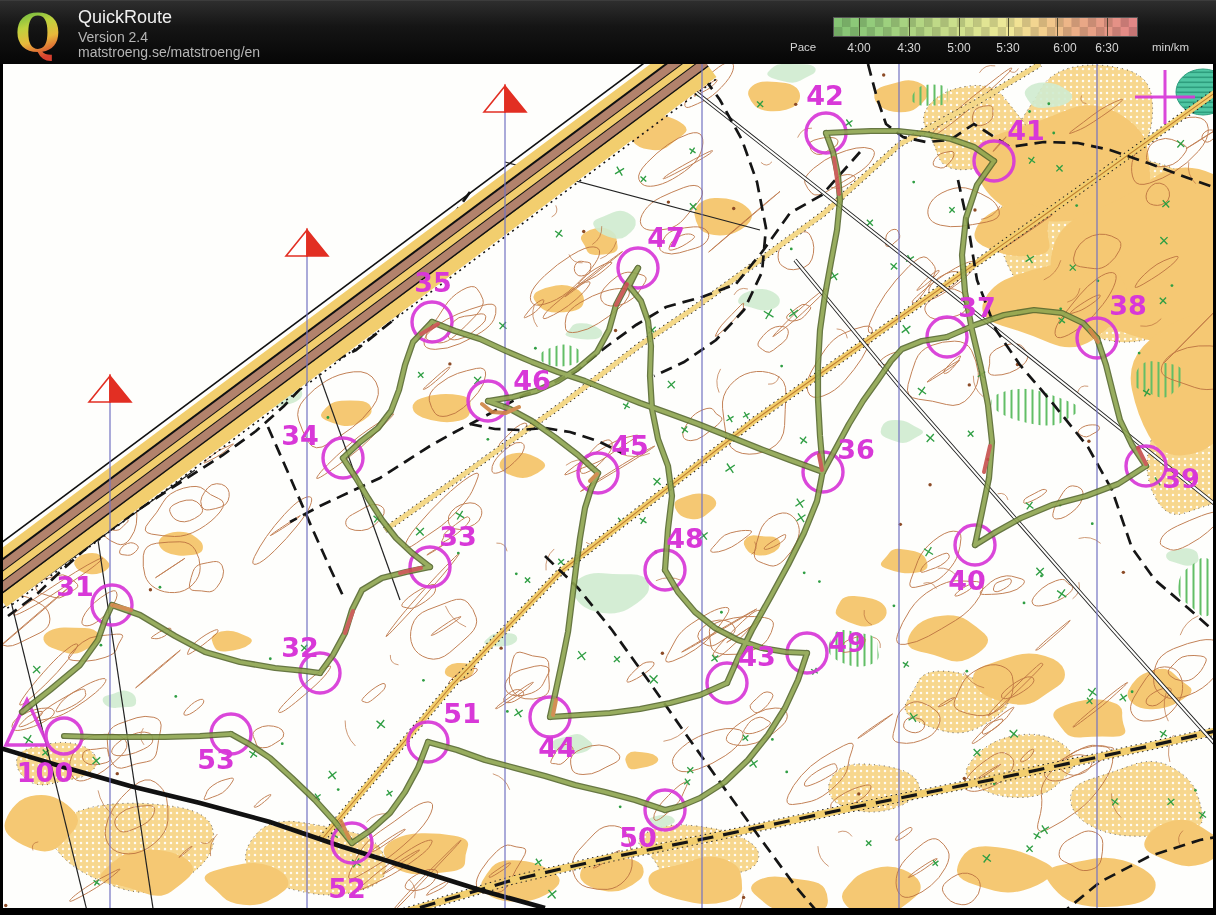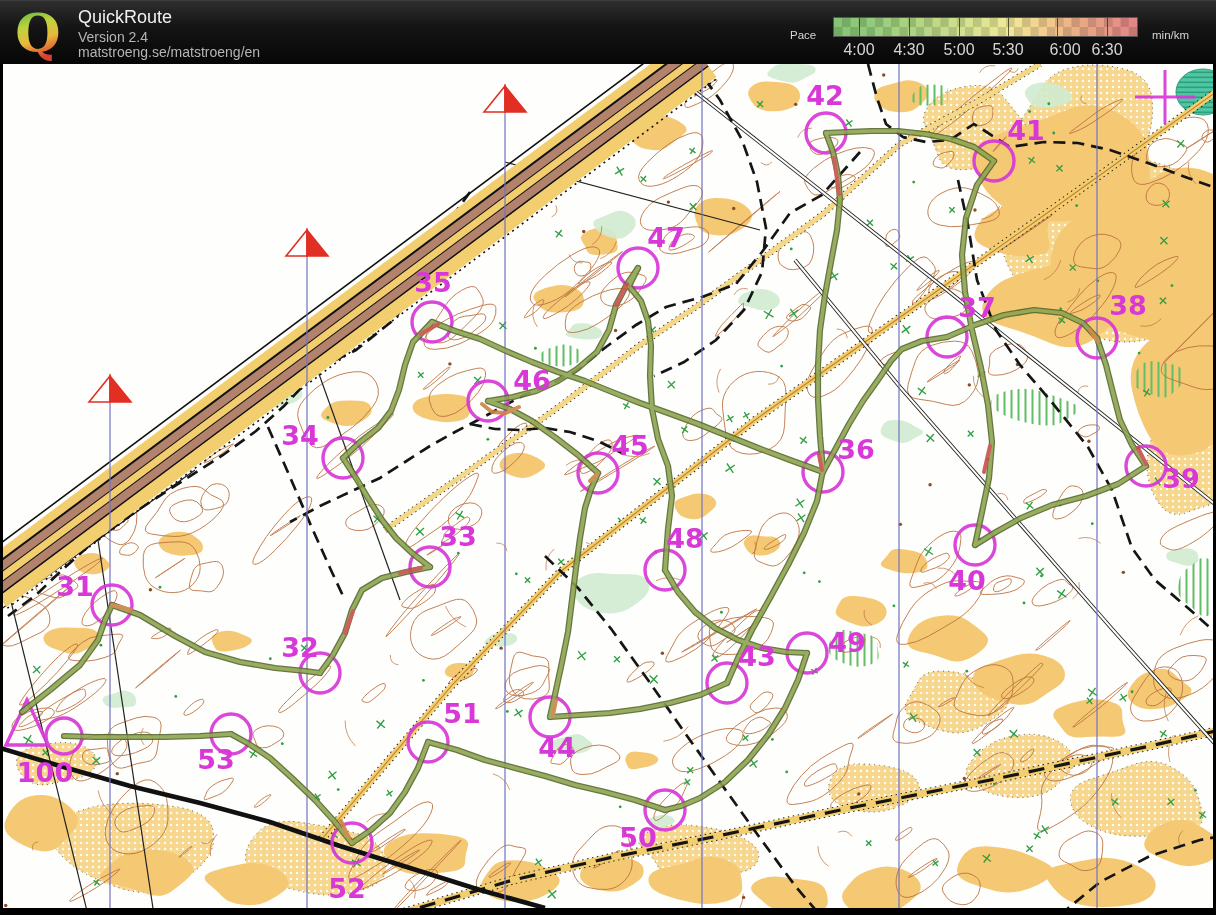--- a/index.html
+++ b/index.html
@@ -6,25 +6,25 @@
   body{width:1216px;height:915px;position:relative;overflow:hidden;
        font-family:"Liberation Sans",sans-serif;}
   
   .hdr{position:absolute;left:0;top:0;width:1216px;height:64px;
        background:linear-gradient(#2e2e2e 0%,#151515 40%,#060606 100%);
        border-top:1px solid #3c3c3c;box-sizing:border-box;z-index:5;}
   .logo{position:absolute;left:12px;top:4px;width:52px;height:56px;}
   .app-title{position:absolute;left:78px;top:6px;font-size:18px;color:#f0f0f0;text-align:center;}
   .app-sub{position:absolute;left:78px;font-size:14px;color:#b5b5b5;}
   .v{top:28px}.u{top:43px}
-  .legend-label{position:absolute;top:28px;font-size:11.5px;color:#d5d5d5;}
+  .legend-label{position:absolute;top:40px;font-size:11.5px;color:#d5d5d5;}
   .legend-bar{position:absolute;left:834px;top:17px;width:303px;height:18px;
               outline:1px solid #565656;background:#222;}
   .tickline{position:absolute;top:0;width:1px;height:18px;background:rgba(40,40,20,.75);}
-  .ticktxt{position:absolute;top:40px;font-size:16px;color:#d5d5d5;transform:translateX(-50%);}
+  .ticktxt{position:absolute;top:40px;font-size:12px;color:#d5d5d5;transform:translateX(-50%);}
   
   .map-wrap{position:absolute;left:3px;top:64px;width:1210px;height:844px;
             background:#fff;z-index:1;cursor:crosshair;}
   svg text.ctl{font-family:"DejaVu Sans","Liberation Sans",sans-serif;font-weight:bold;}
 </style>
 </head>
 <body>
 
 <div class="hdr">
   <svg class="logo" viewBox="0 0 52 56">

